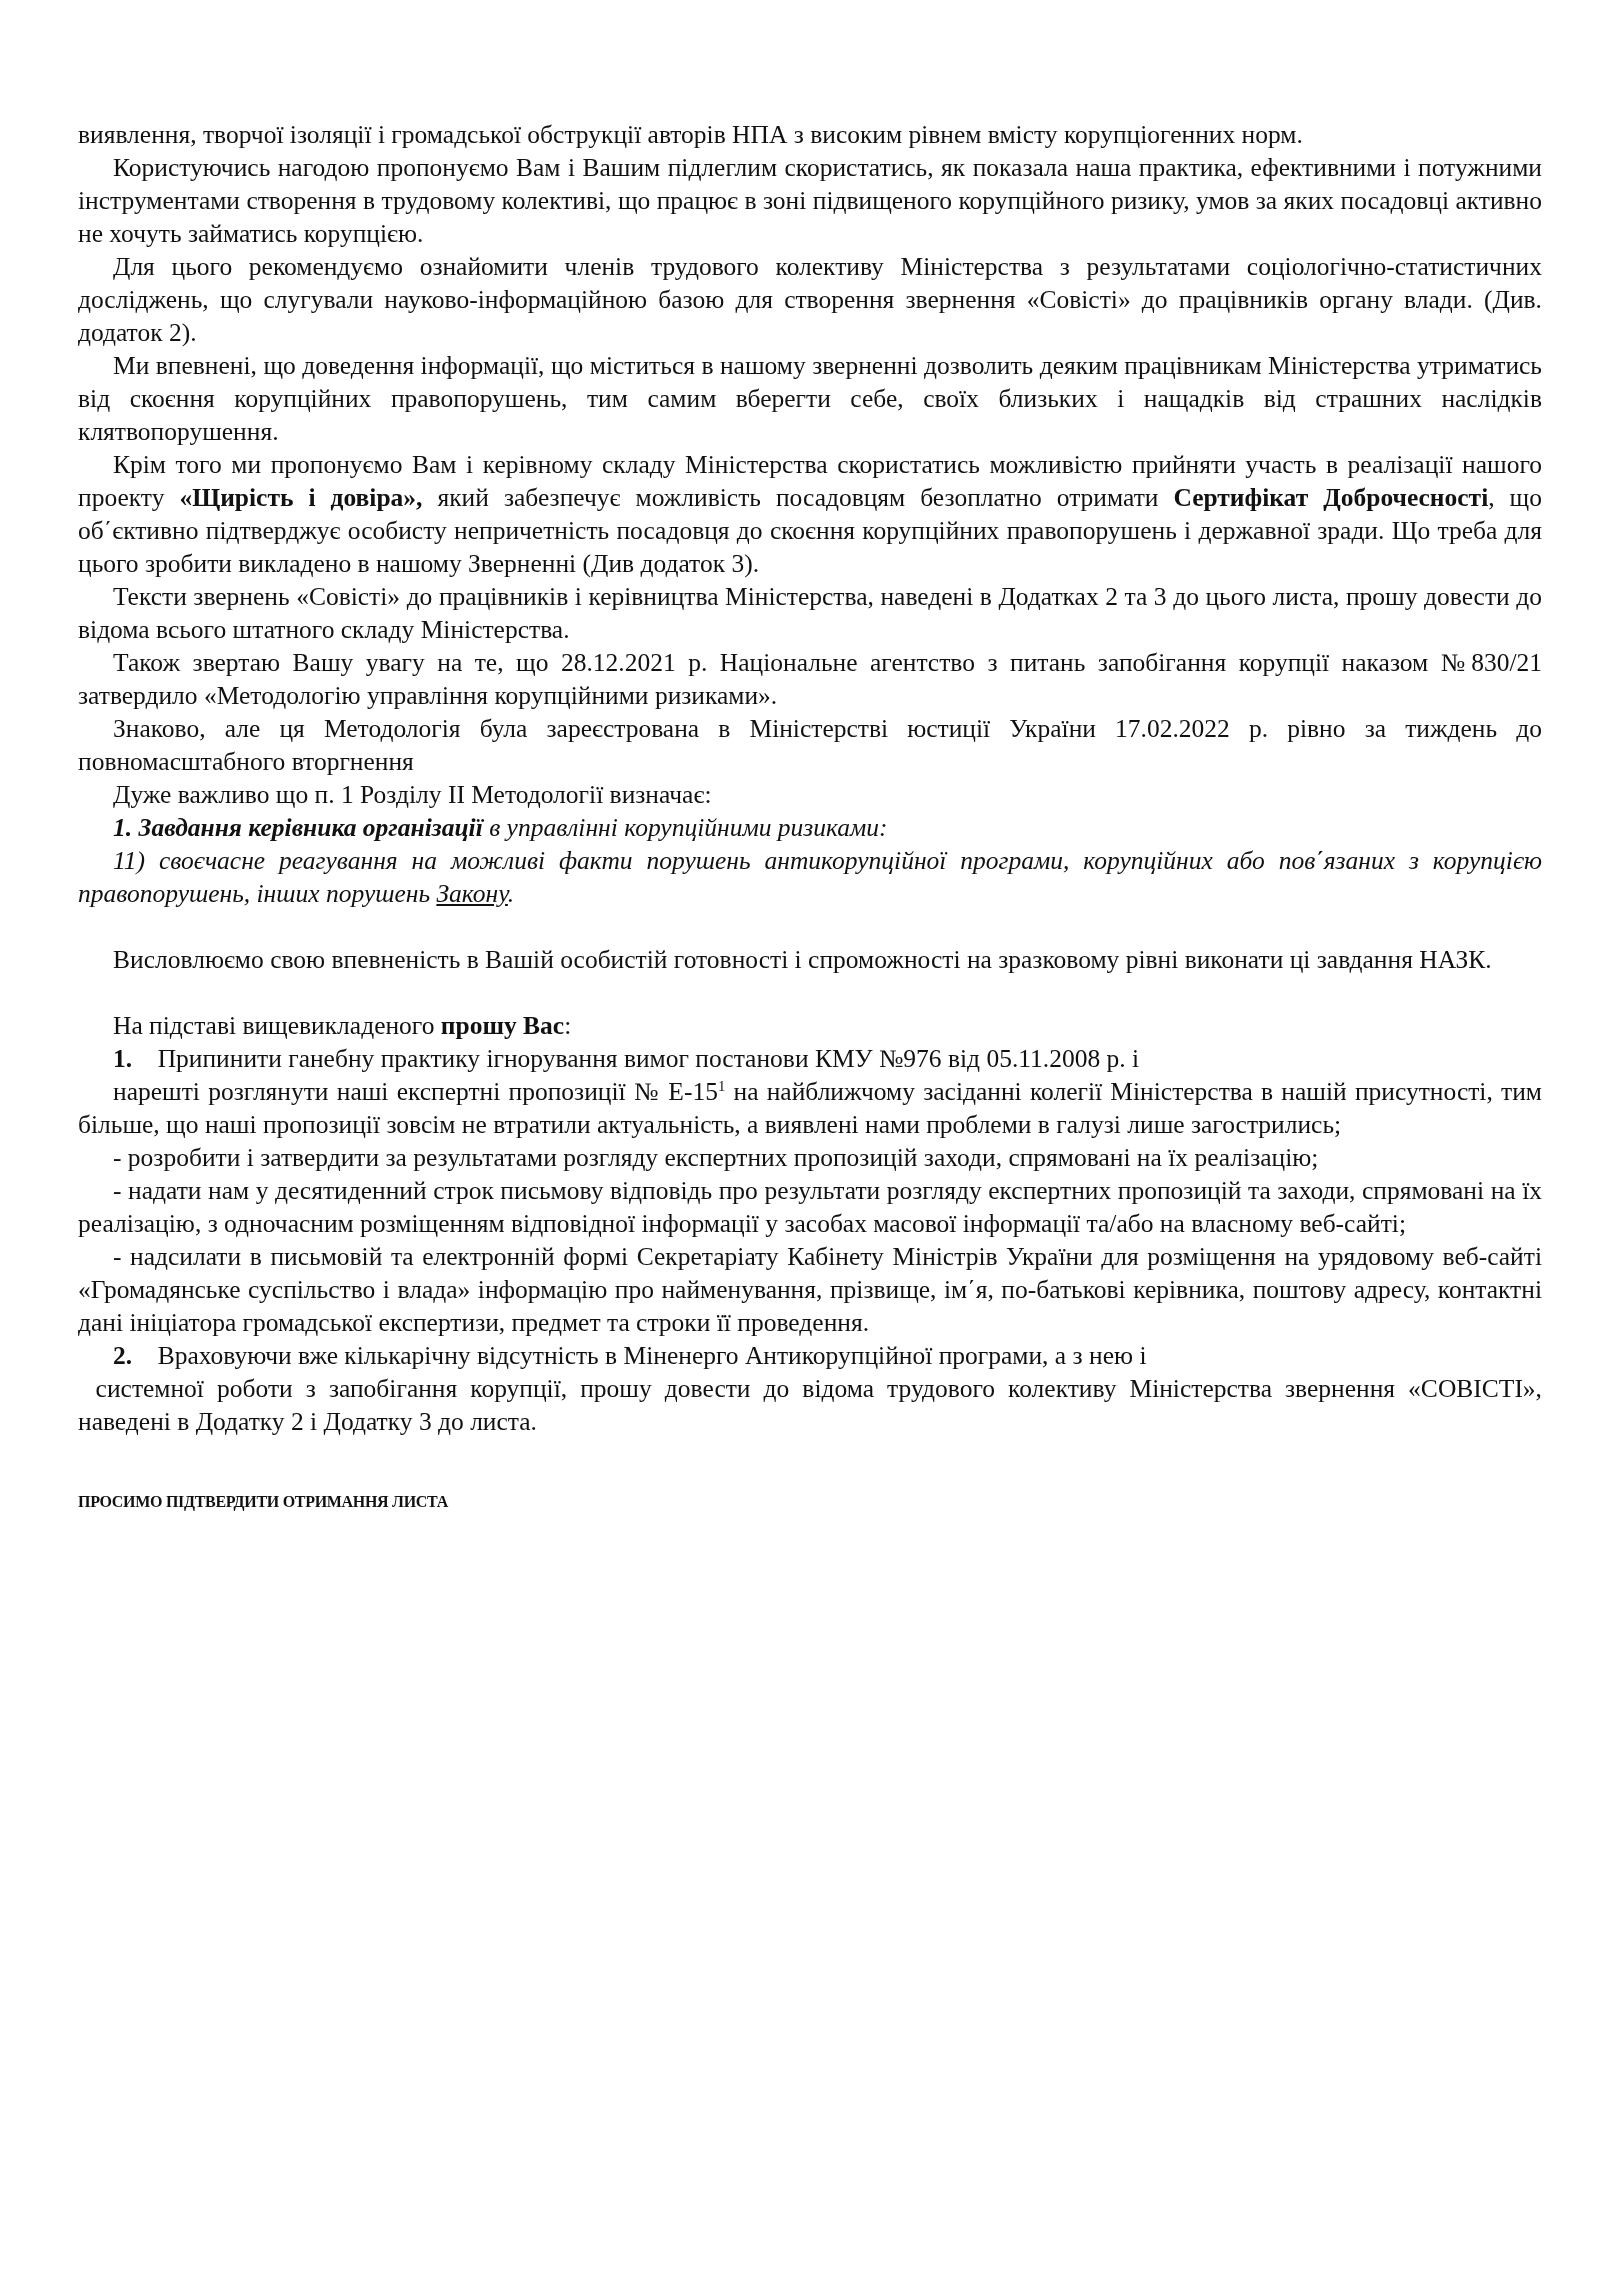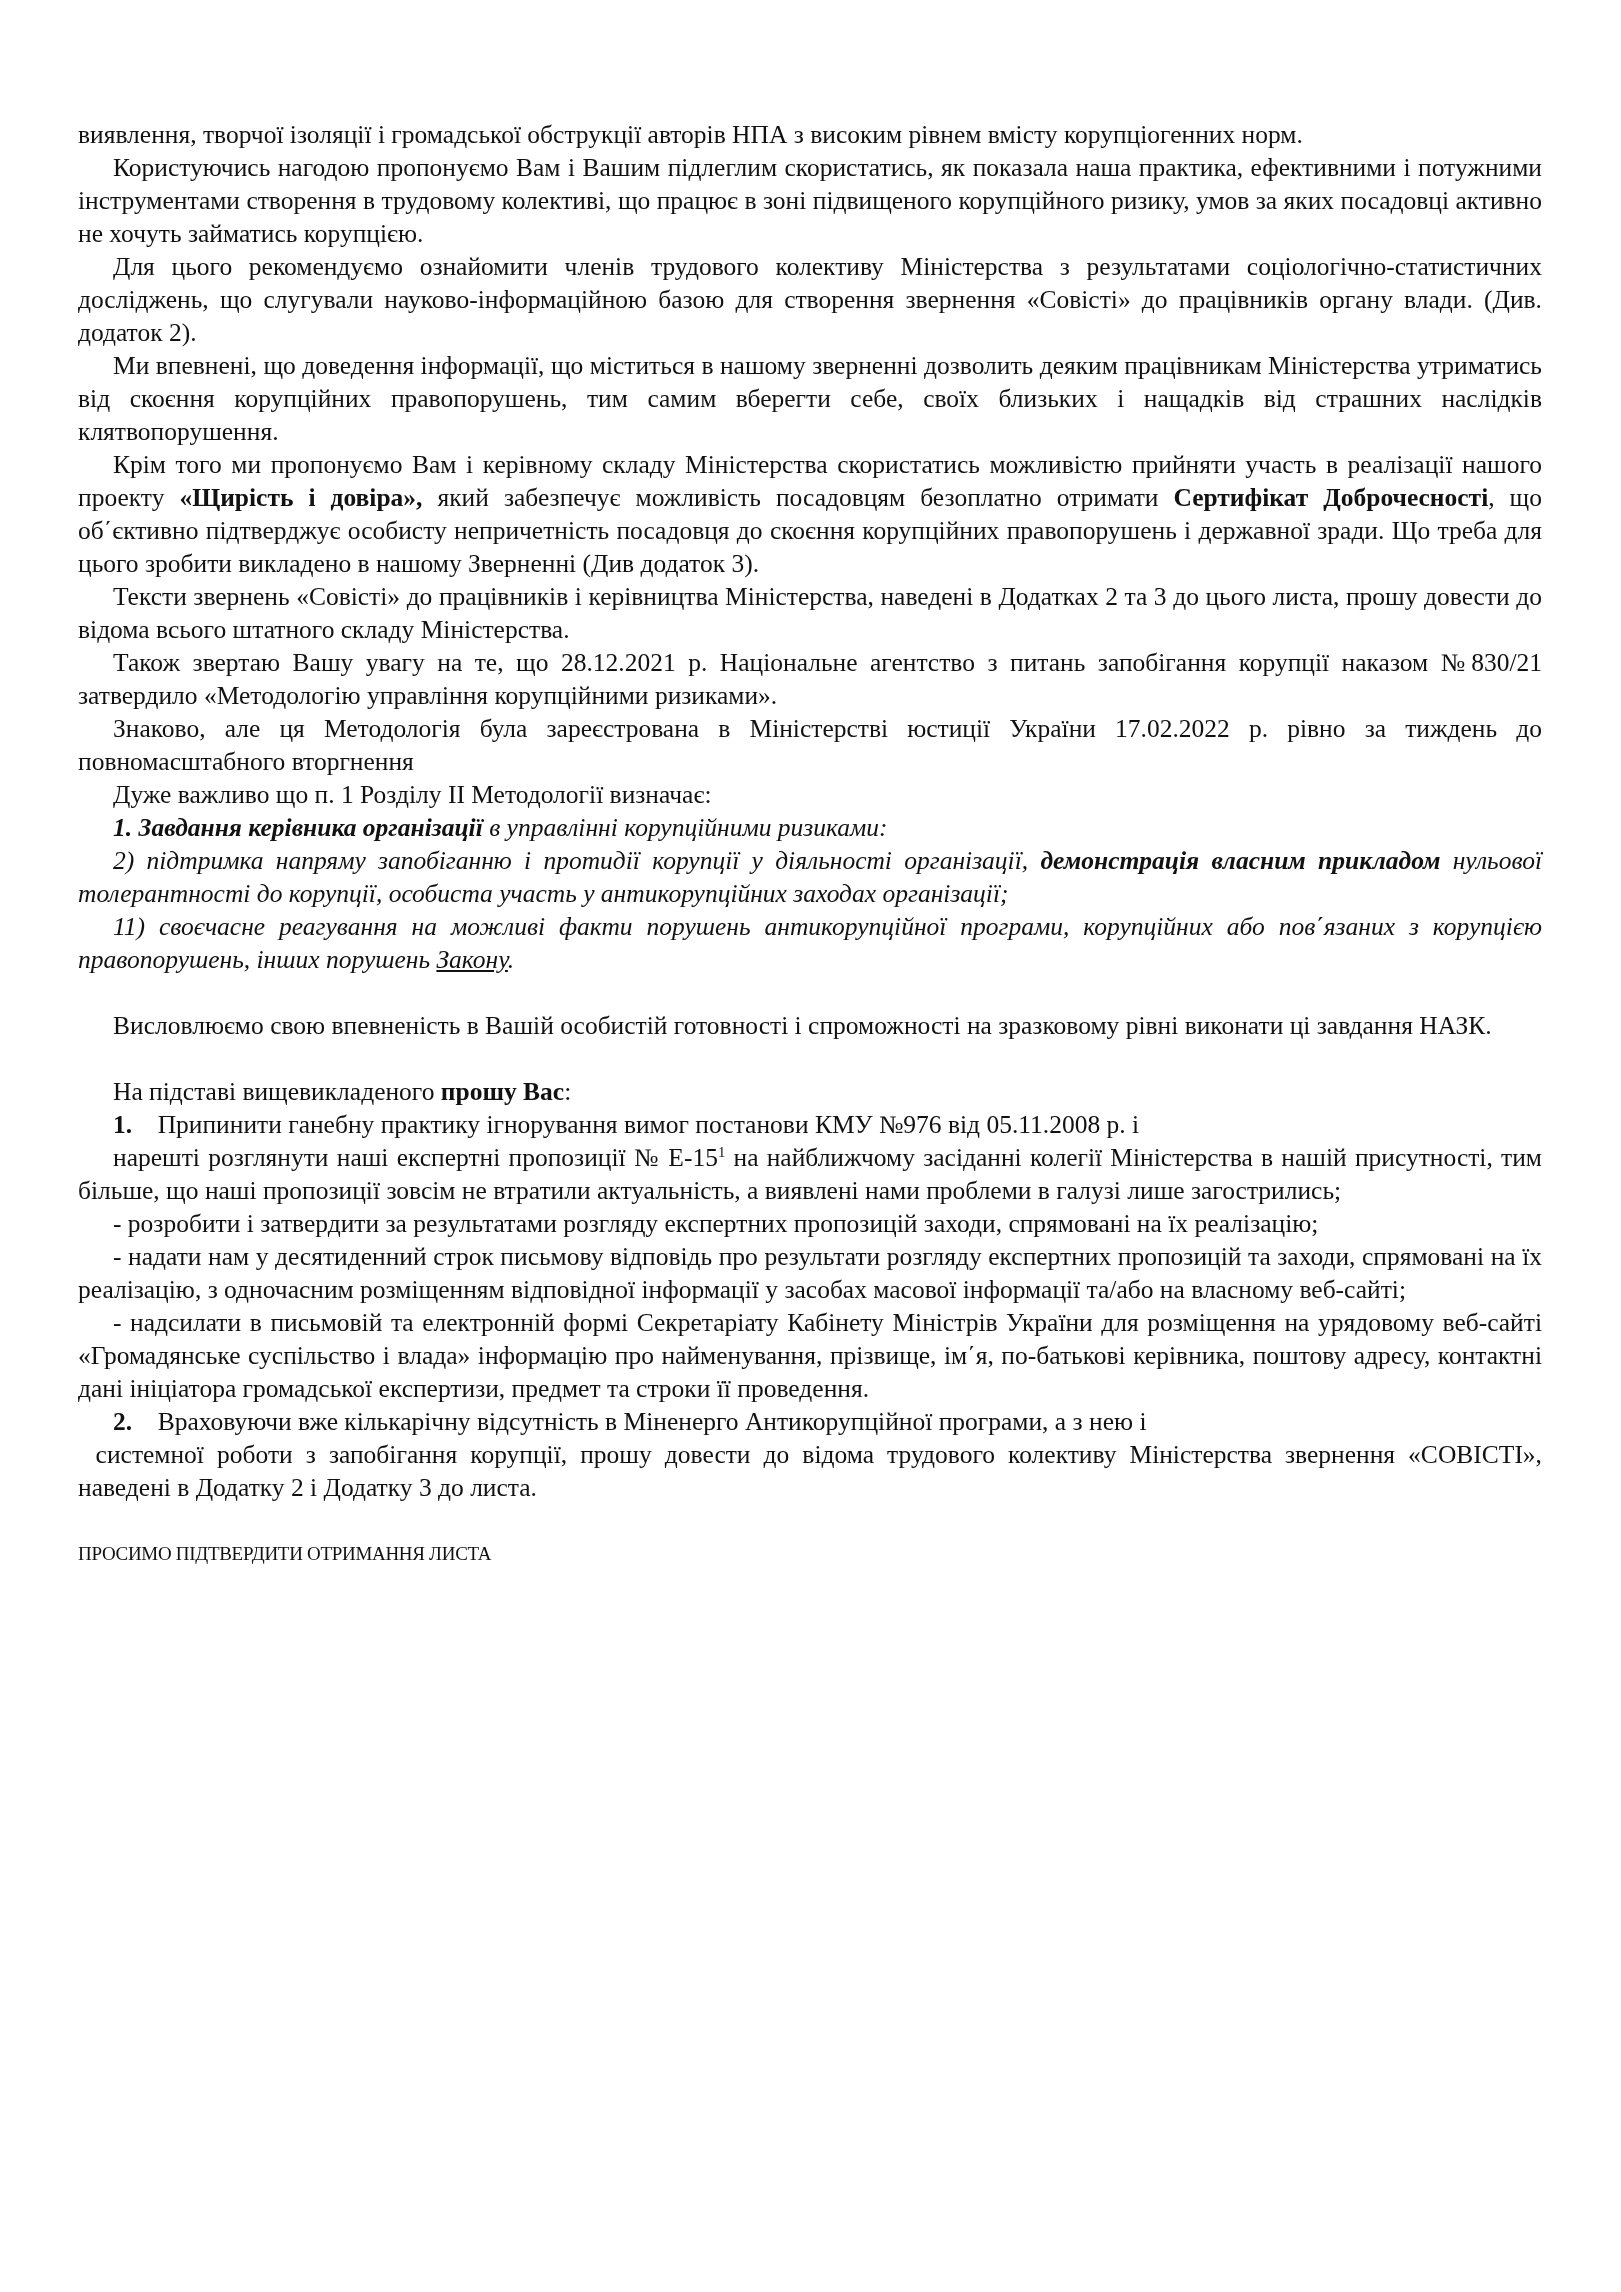--- a/index.html
+++ b/index.html
@@ -7,21 +7,21 @@
          font-family:"Liberation Serif","DejaVu Serif",serif; color:#111; }
   .page { position:absolute; left:78px; top:118px; width:1464px; }
   .p { font-size:25.5px; line-height:33px; text-align:justify; margin:0; }
   .ind { text-indent:35px; }
   .it { font-style:italic; }
   b { font-weight:bold; }
   .gap { height:33px; }
   .u { text-decoration:underline; }
   sup { font-size:14.7px; line-height:0; vertical-align:super; }
   .left { text-align:left; }
-  .final { font-size:19px; font-weight:normal; margin-top:33px; letter-spacing:-0.3px; }
+  .final { font-size:16px; font-weight:bold; margin-top:47px; letter-spacing:-0.3px; }
 </style>
 </head>
 <body>
 
 <div class="page">
 
   <p class="p">виявлення, творчої ізоляції і  громадської обструкції авторів НПА з високим рівнем вмісту корупціогенних норм.</p>
 
 
   <p class="p ind">Користуючись нагодою пропонуємо Вам і Вашим підлеглим скористатись, як показала наша практика, ефективними і потужними інструментами створення в трудовому колективі, що працює в зоні підвищеного корупційного ризику, умов за яких посадовці активно не хочуть займатись корупцією.</p>
@@ -36,21 +36,20 @@
 
   <p class="p ind">Також звертаю Вашу увагу на те, що 28.12.2021 р. Національне агентство з питань запобігання корупції  наказом №830/21  затвердило «Методологію управління корупційними ризиками».</p>
 
   <p class="p ind">Знаково, але ця Методологія була зареєстрована в Міністерстві юстиції України  17.02.2022 р. рівно за тиждень  до повномасштабного вторгнення</p>
 
   <p class="p ind">Дуже важливо що п. 1 Розділу ІІ Методології визначає:</p>
 
   <p class="p ind it"><b>1. Завдання керівника організації</b><span> в управлінні корупційними ризиками:</span></p>
 
 
-  <p class="p ind it"><span>2) підтримка напряму запобіганню і протидії корупції у діяльності організації, </span><b>демонстрація власним прикладом</b><span> нульової толерантності до корупції, особиста участь у антикорупційних заходах організації;</span></p>
 
   <p class="p ind it"><span>11) своєчасне реагування на можливі факти порушень антикорупційної програми, корупційних або пов΄язаних з корупцією правопорушень, інших порушень </span><span class="u">Закону</span><span>.</span></p>
 
   <div class="gap"></div>
 
   <p class="p ind left">Висловлюємо свою впевненість в Вашій особистій готовності і спроможності на зразковому рівні виконати ці завдання НАЗК.</p>
 
   <div class="gap"></div>
 
   <p class="p ind left"><span>На підставі вищевикладеного </span><b>прошу Вас</b><span>:</span></p>

